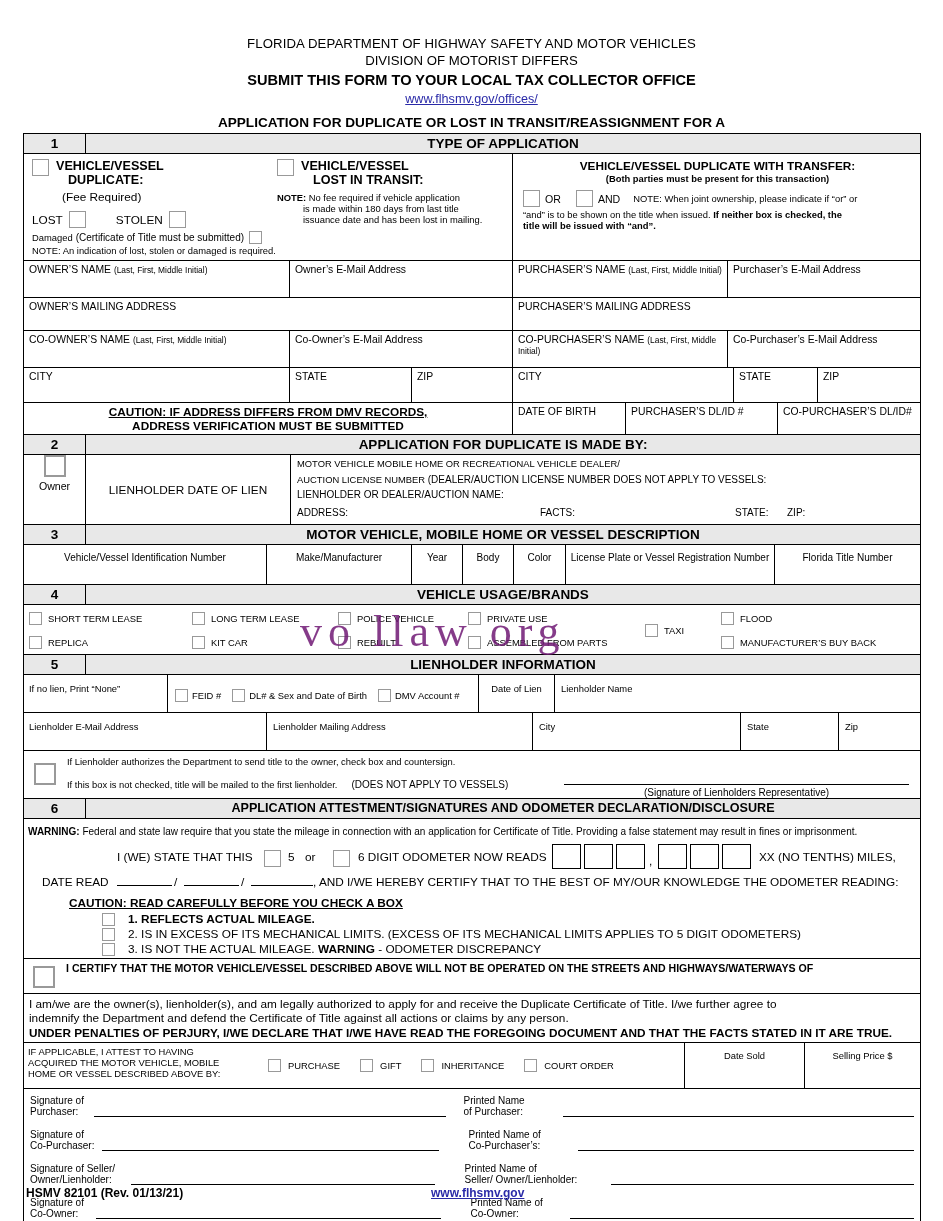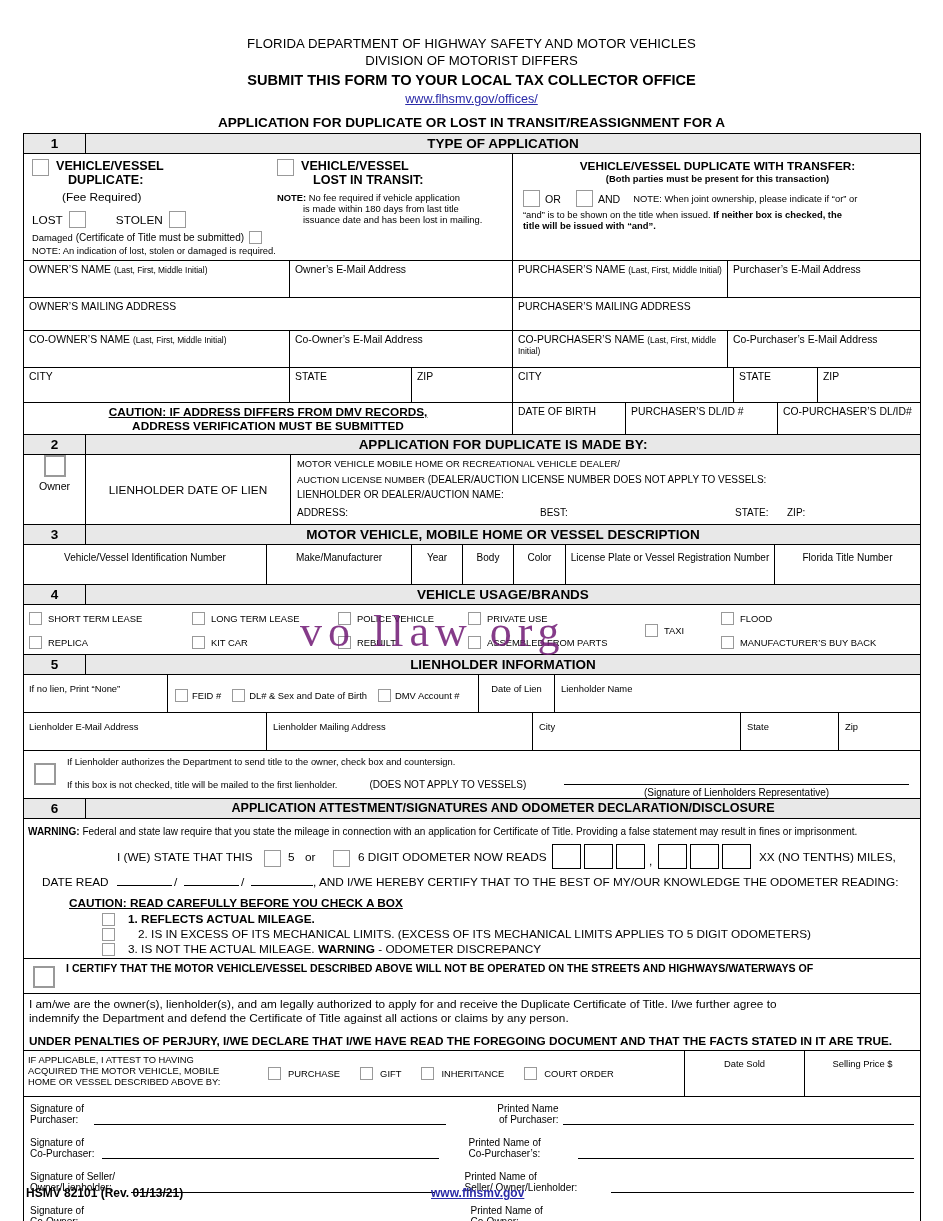--- a/index.html
+++ b/index.html
@@ -266,21 +266,21 @@
         <span class="f12">LIENHOLDER  DATE OF LIEN</span>
       </div>
       <div class="cell" style="flex:1; padding:3px 6px 0 6px;">
         <div class="f10">MOTOR VEHICLE MOBILE HOME OR RECREATIONAL VEHICLE DEALER/</div>
         <div>
           <span class="f10">AUCTION LICENSE NUMBER </span><span class="f9">(DEALER/AUCTION LICENSE NUMBER DOES NOT APPLY TO VESSELS:</span>
         </div>
         <div class="f9" style="margin-top:2px;">LIENHOLDER OR DEALER/AUCTION NAME:</div>
         <div style="display:flex; margin-top:7px;">
           <span class="f9" style="width:243px;">ADDRESS:</span>
-          <span class="f9" style="width:195px;">BEST:</span>
+          <span class="f9" style="width:195px;">FACTS:</span>
           <span class="f9" style="width:52px;">STATE:</span>
           <span class="f9">ZIP:</span>
         </div>
       </div>
     </div>
 
     <div class="sec">
       <div class="num">3</div>
       <div class="ttl">MOTOR VEHICLE, MOBILE HOME OR VESSEL DESCRIPTION</div>
     </div>
@@ -403,21 +403,21 @@
         <span class="f10">State</span>
       </div>
       <div class="cell" style="flex:1; padding:3px 0 0 6px;">
         <span class="f10">Zip</span>
       </div>
     </div>
 
     <div style="position:relative; height:48px; border-bottom:1.5px solid #000;">
       <span class="cb xl" style="position:absolute; left:10px; top:12px;"></span>
       <div class="f10" style="position:absolute; left:43px; top:5px;">If Lienholder authorizes the Department to send title to the owner, check box and countersign.</div>
-      <div style="position:absolute; left:43px; top:28px; display:flex; align-items:center; gap:32px;">
+      <div style="position:absolute; left:43px; top:28px; display:flex; align-items:center; gap:14px;">
         <span class="f10">If this box is not checked, title will be mailed to the first lienholder.</span>
         <span class="f9">(DOES NOT APPLY TO VESSELS)</span>
       </div>
       <div style="position:absolute; left:540px; top:33px; width:345px; border-top:1px solid #000;"></div>
       <div class="f9" style="position:absolute; left:540px; top:36px; width:345px; text-align:center;">(Signature of Lienholders Representative)</div>
     </div>
 
     <div class="sec">
       <div class="num">6</div>
       <div class="ttl" style="font-size:12.6px;">APPLICATION ATTESTMENT/SIGNATURES AND ODOMETER DECLARATION/DISCLOSURE</div>
@@ -453,39 +453,39 @@
       <span class="ul" style="position:absolute; left:227px; top:3px; width:62px;"></span>
       <span class="f12" style="position:absolute; left:289px; top:3px;">, AND I/WE HEREBY CERTIFY THAT TO THE BEST OF MY/OUR KNOWLEDGE THE ODOMETER READING:</span>
     </div>
 
     <div style="padding:2px 0 0 45px;">
       <div class="f12 bold" style="text-decoration:underline;">CAUTION: READ CAREFULLY BEFORE YOU CHECK A BOX</div>
       <div style="display:flex; align-items:center; gap:13px; margin-top:2px;font-weight:bold;">
         <span class="cb" style="margin-left:33px;"></span>
         <span class="f12">1. REFLECTS ACTUAL MILEAGE.</span>
       </div>
-      <div style="display:flex; align-items:center; gap:23px; margin-top:1px;">
+      <div style="display:flex; align-items:center; gap:13px; margin-top:1px;">
         <span class="cb" style="margin-left:33px;"></span>
         <span class="f12">2. IS IN EXCESS OF ITS MECHANICAL LIMITS.  (EXCESS OF ITS MECHANICAL LIMITS APPLIES TO 5 DIGIT ODOMETERS)</span>
       </div>
       <div style="display:flex; align-items:center; gap:13px; margin-top:1px;">
         <span class="cb" style="margin-left:33px;"></span>
         <span class="f12"><span>3. IS NOT THE ACTUAL MILEAGE.  </span><span class="bold">WARNING</span><span> - ODOMETER DISCREPANCY</span></span>
       </div>
     </div>
 
     <div style="position:relative; height:36px; border-top:1.5px solid #000; border-bottom:1.5px solid #000; margin-top:2px;">
       <span class="cb xl" style="position:absolute; left:9px; top:7px;"></span>
       <div class="f11 bold" style="position:absolute; left:42px; top:3px;">I CERTIFY THAT THE MOTOR VEHICLE/VESSEL DESCRIBED ABOVE WILL NOT BE OPERATED ON THE STREETS AND HIGHWAYS/WATERWAYS OF</div>
     </div>
 
     <div style="padding:3px 5px 0 5px;">
       <div class="f12">I am/we are the owner(s), lienholder(s), and am legally authorized to apply for and receive the Duplicate Certificate of Title.  I/we further agree to</div>
       <div class="f12">indemnify the Department and defend the Certificate of Title against all actions or claims by any person.</div>
-      <div class="f12 bold" style="margin-top:9px;">UNDER PENALTIES OF PERJURY, I/WE DECLARE THAT I/WE HAVE READ THE FOREGOING DOCUMENT AND THAT THE FACTS STATED IN IT ARE TRUE.</div>
+      <div class="f12 bold" style="margin-top:1px;">UNDER PENALTIES OF PERJURY, I/WE DECLARE THAT I/WE HAVE READ THE FOREGOING DOCUMENT AND THAT THE FACTS STATED IN IT ARE TRUE.</div>
     </div>
 
     <div class="row" style="height:47px; border-top:1.5px solid #000; border-bottom:1.5px solid #000; margin-top:2px;">
       <div class="cell" style="width:244px; padding:3px 0 0 4px;">
         <div class="f10">IF APPLICABLE, I ATTEST TO HAVING</div>
         <div class="f10">ACQUIRED THE MOTOR VEHICLE, MOBILE</div>
         <div class="f10">HOME OR VESSEL DESCRIBED ABOVE BY:</div>
       </div>
       <div class="cell br" style="width:417px; display:flex; align-items:center; gap:7px;">
         <span class="cb"></span>
@@ -505,21 +505,21 @@
       </div>
     </div>
 
     <div style="padding:6px 6px 4px 6px;">
       <div style="display:flex; margin-bottom:12px;">
         <div style="width:60px;" class="f9">
           <div>Signature of</div>
           <div>Purchaser:</div>
         </div>
         <div class="sigline" style="align-self:flex-end; max-width:375px;"></div>
-        <div style="width:95px; margin-left:18px;text-align:right;" class="f9">
+        <div style="width:95px; margin-left:18px;" class="f9">
           <div>Printed Name</div>
           <div>of Purchaser:</div>
         </div>
         <div class="sigline" style="align-self:flex-end;"></div>
       </div>
 
       <div style="display:flex; margin-bottom:12px;">
         <div style="width:68px;" class="f9">
           <div>Signature of</div>
           <div>Co-Purchaser:</div>

